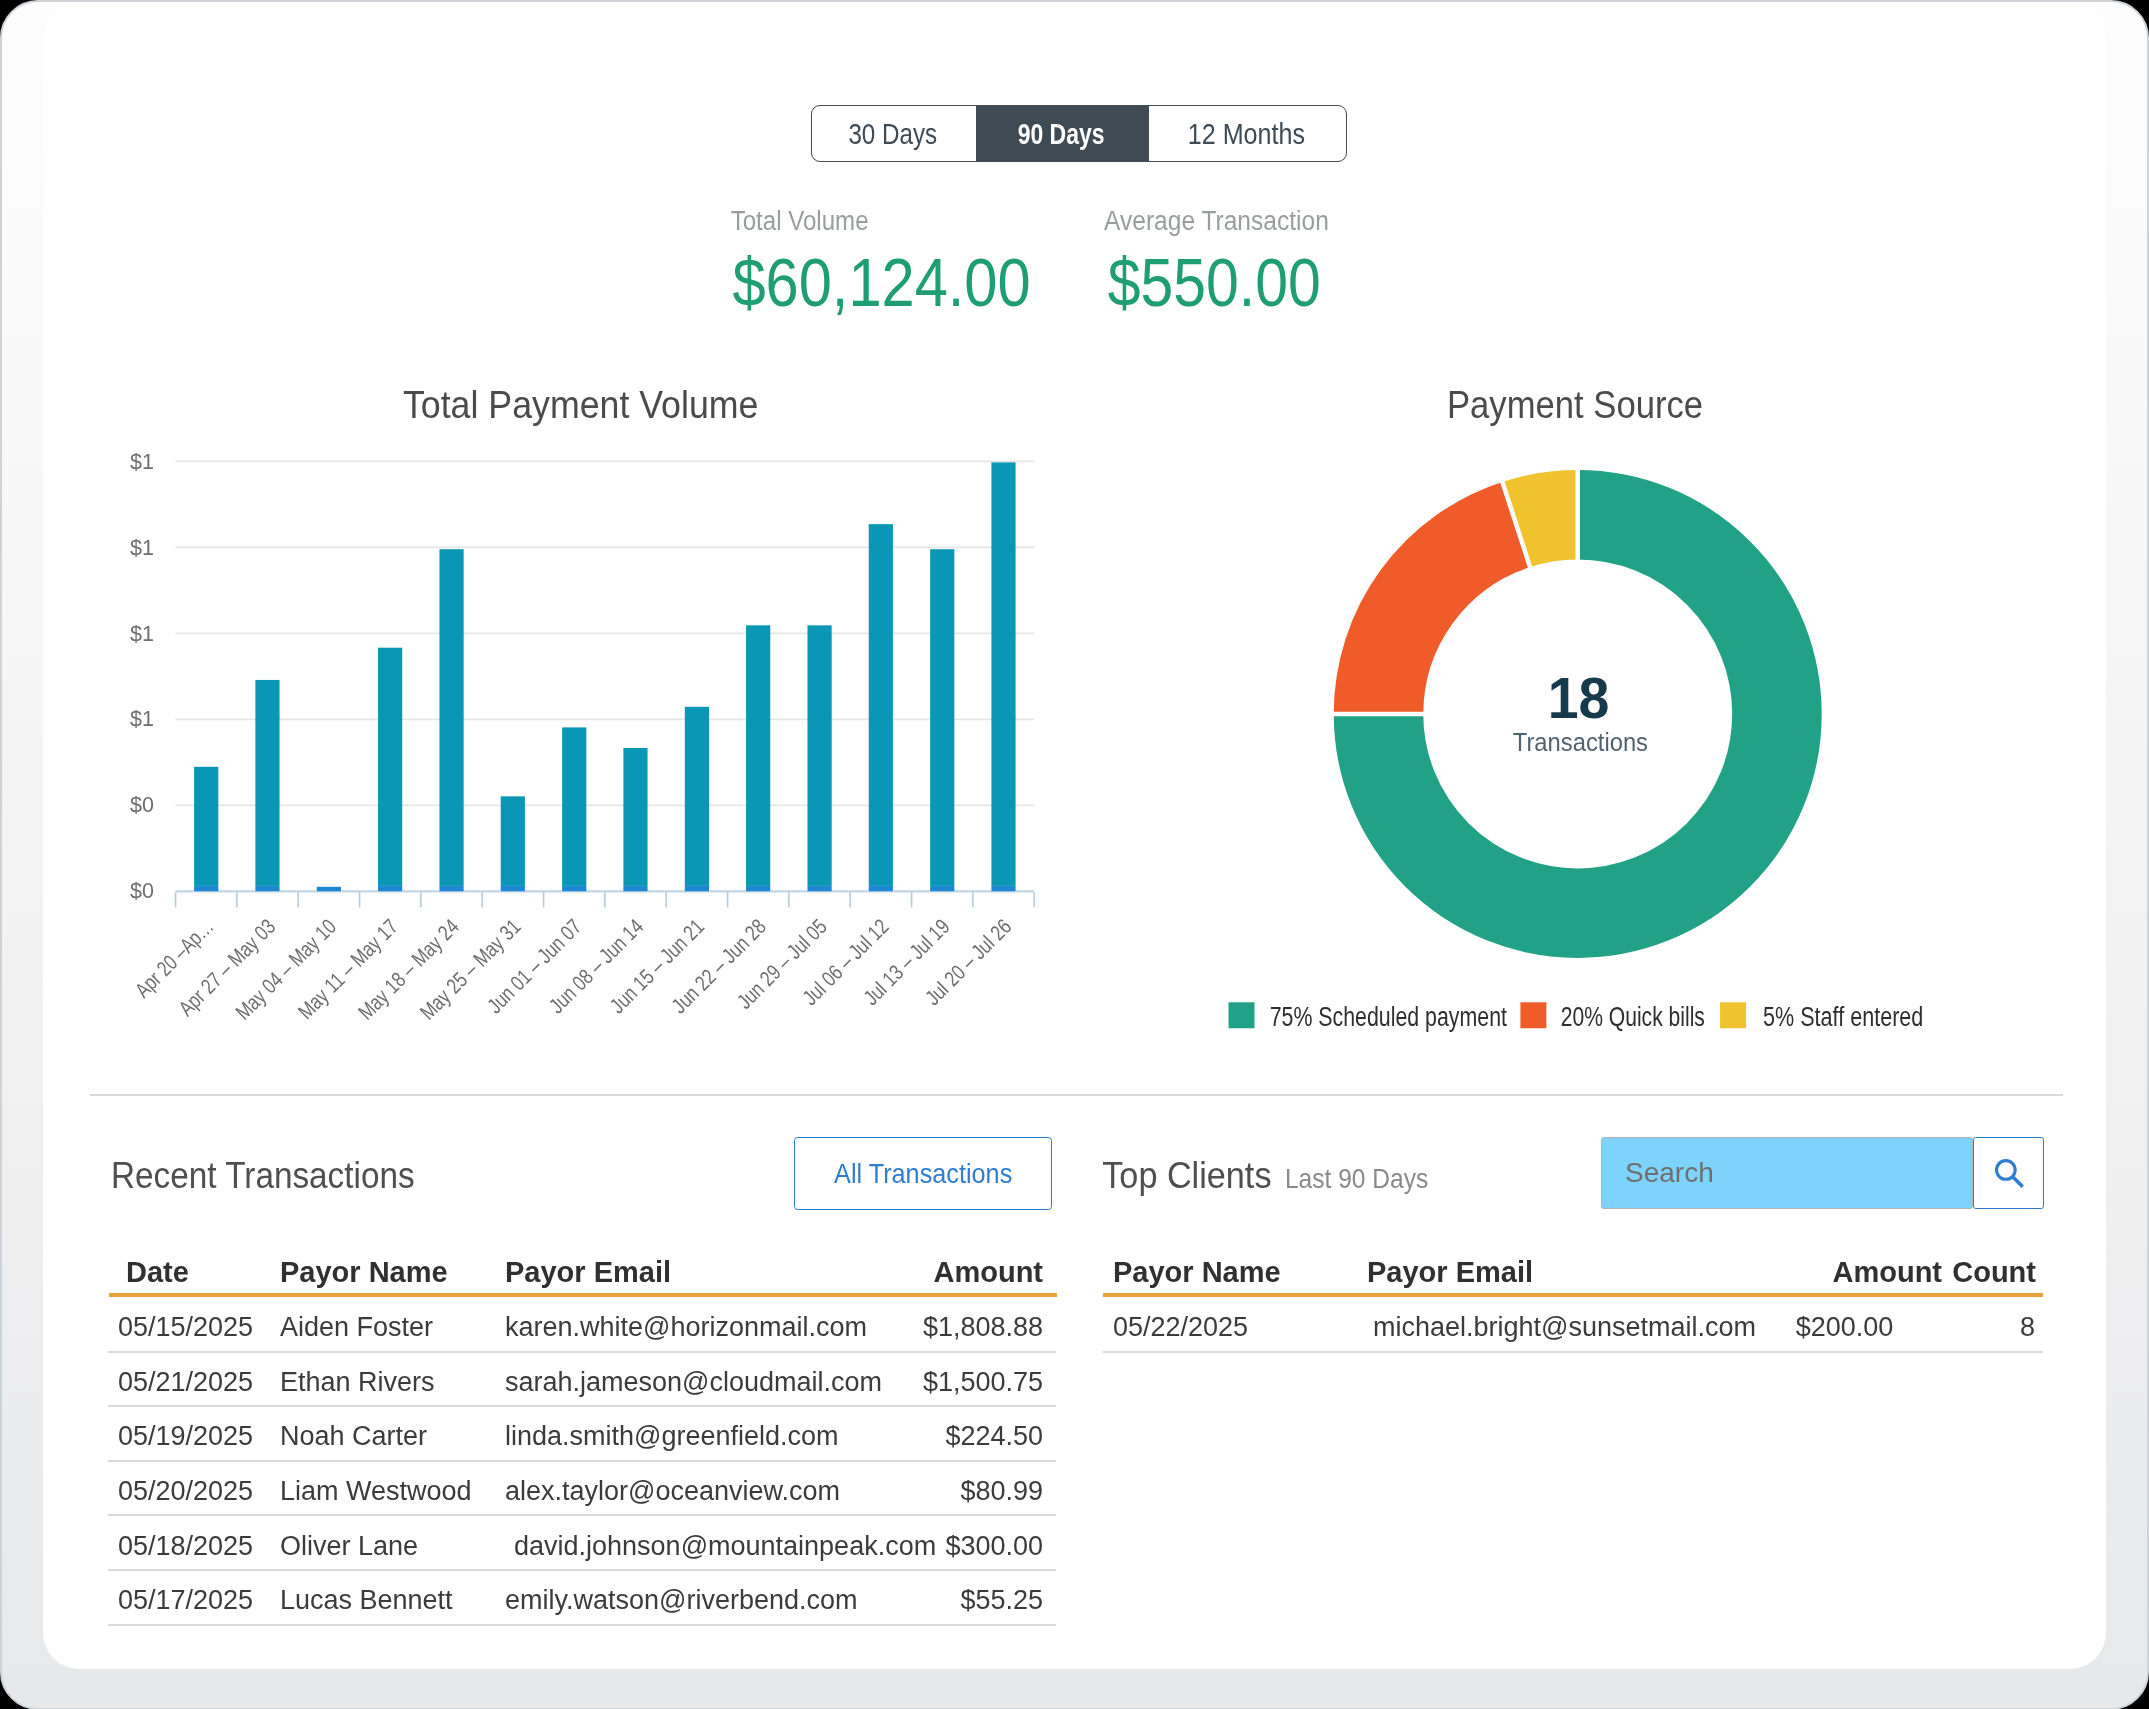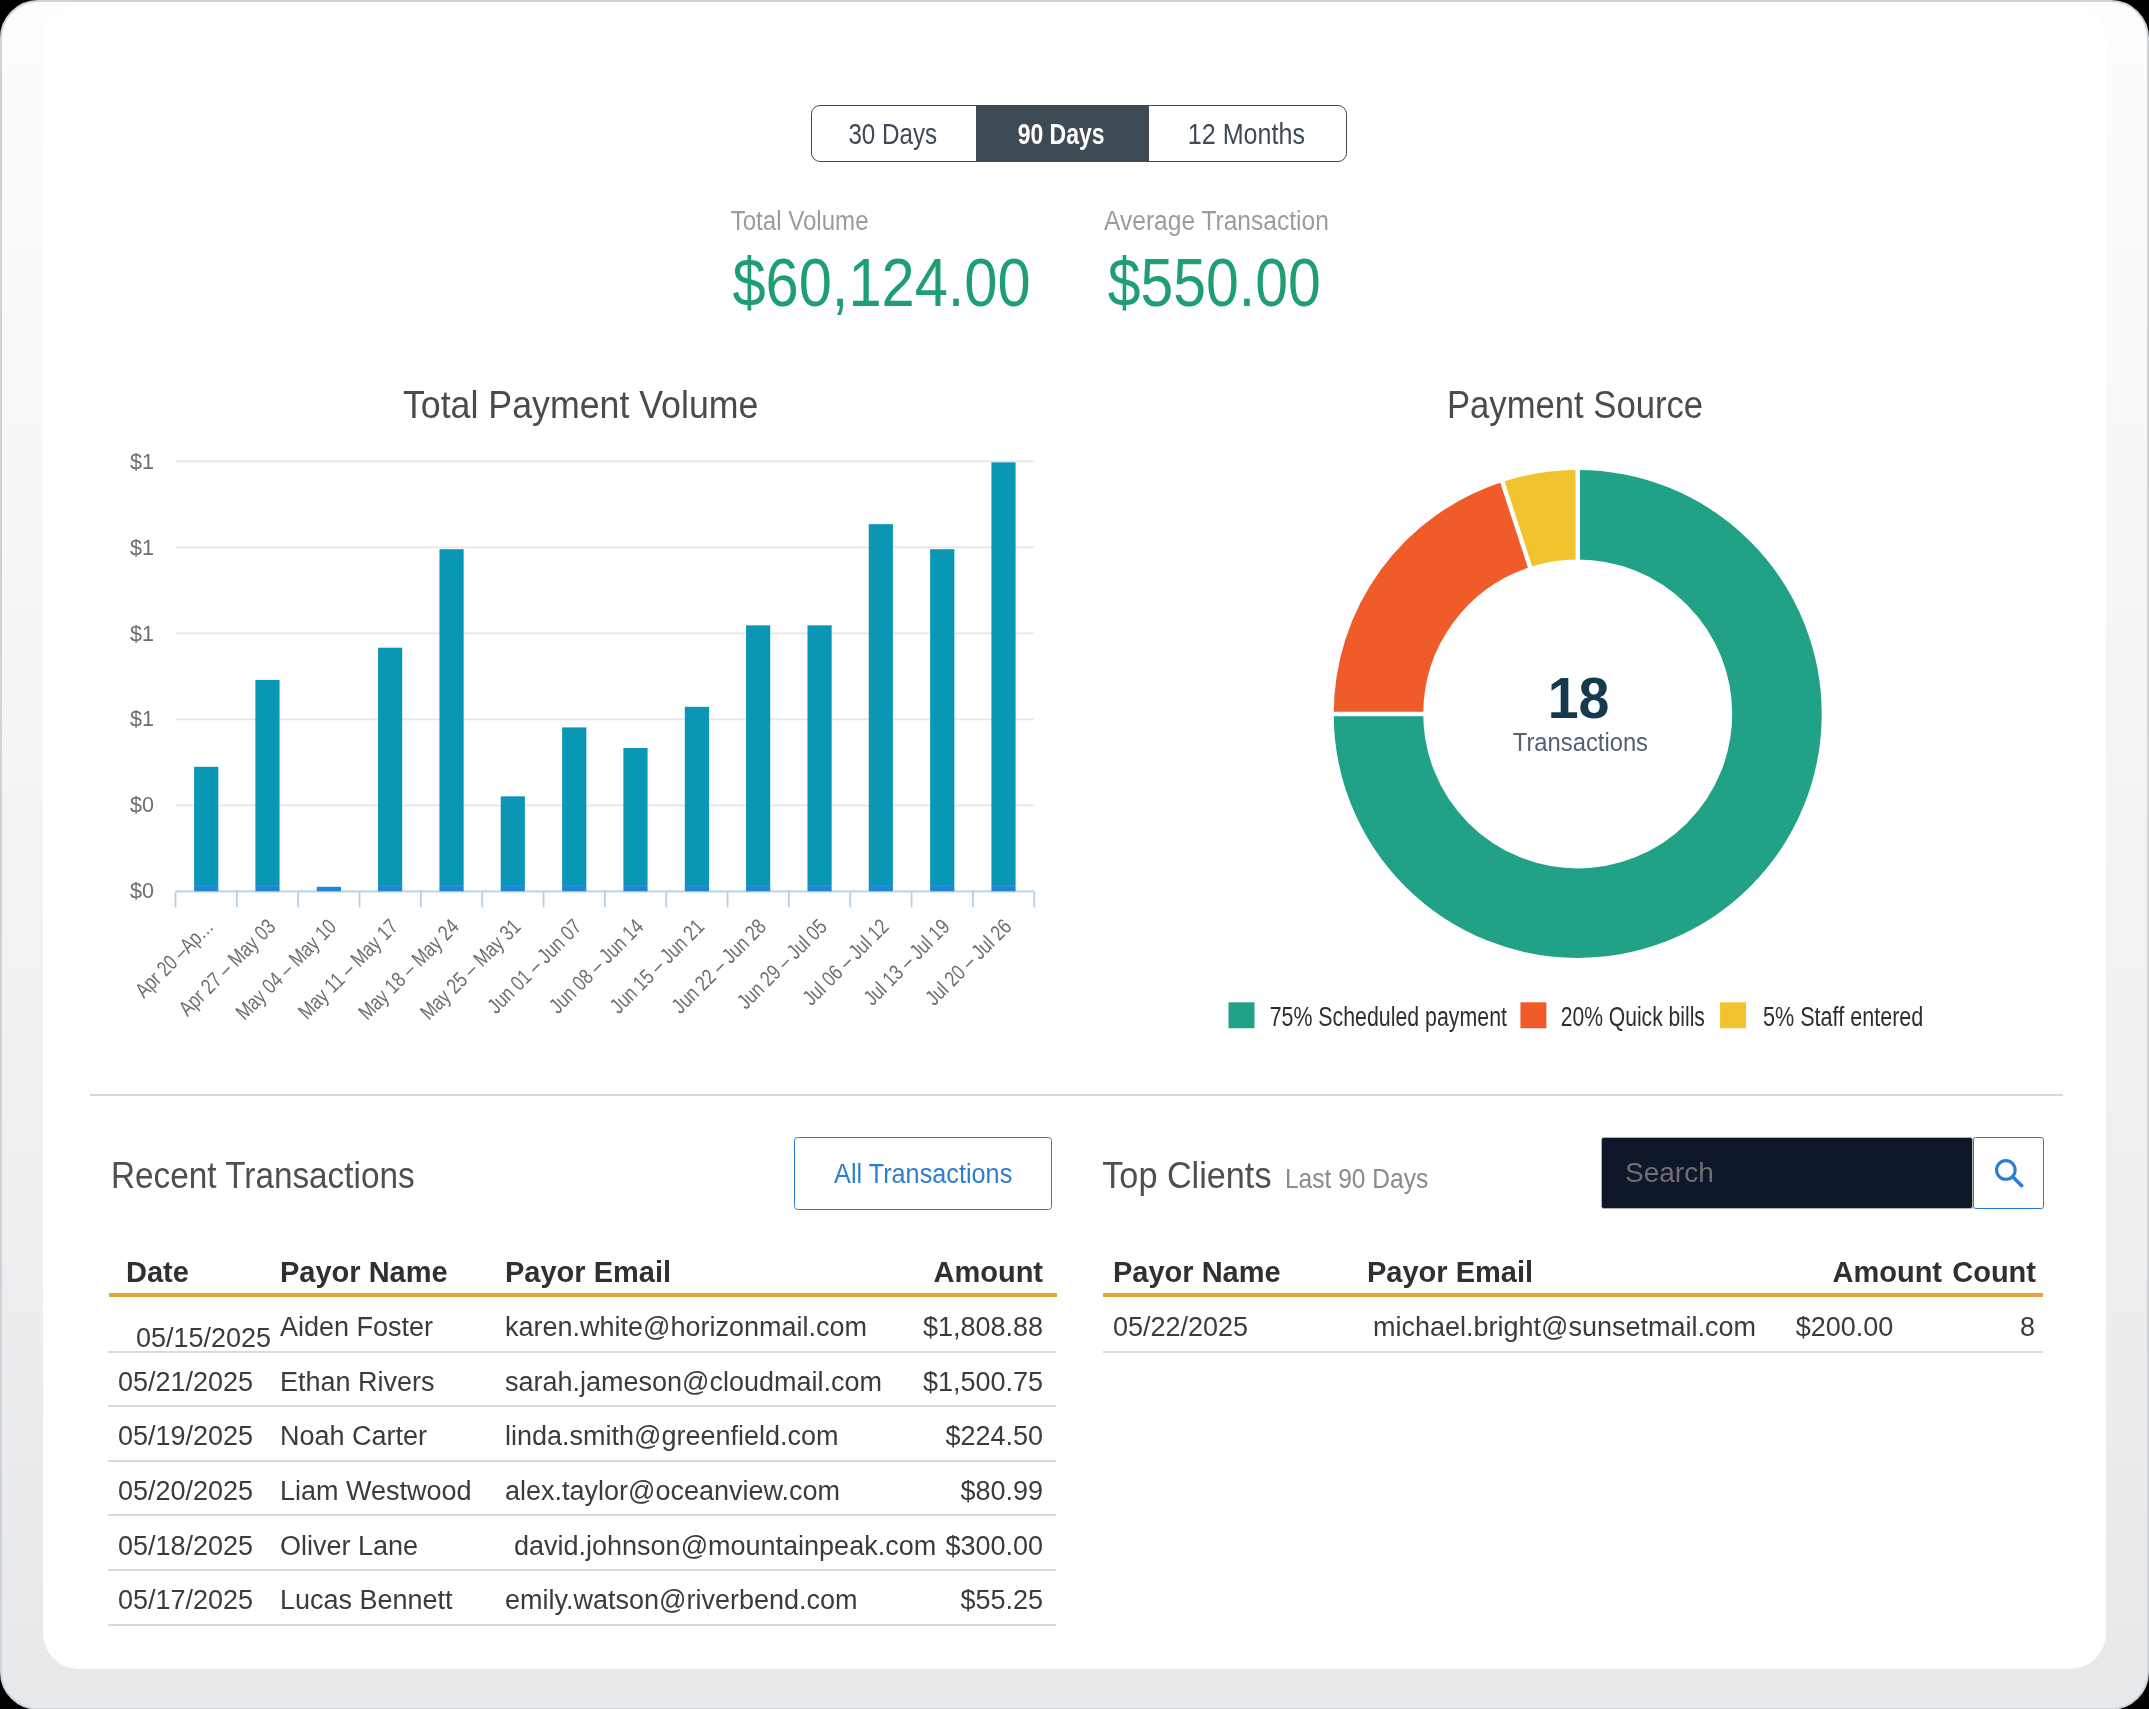--- a/index.html
+++ b/index.html
@@ -21,21 +21,21 @@
     font-size:27px; color:#3e4a54; }
   .seg .s1 { width:164px; }
   .seg .s2 { width:173px; background:#3e4a54; color:#fff; font-weight:bold; }
   .seg .s3 { flex:1; }
 
   .btn-all { position:absolute; left:794px; top:1137px; width:258px; height:73px;
     border:1.8px solid #2d7dd2; border-radius:3.6px; color:#2d7dd2; font-size:27px;
     display:flex; align-items:center; justify-content:center; background:transparent; }
 
   .search-input { position:absolute; left:1601px; top:1137px; width:372px; height:72px;
-    border:1.8px solid #b3b3b3; border-radius:2.7px; background:#0f172a;
+    border:1.8px solid #b3b3b3; border-radius:2.7px; background:#7dd3fc;
     font-size:28px; color:#6f6f6f; display:flex; align-items:center; padding-left:23px; }
   .search-btn { position:absolute; left:1973px; top:1137px; width:71px; height:72px;
     border:1.8px solid #2d7dd2; border-radius:2.7px; background:#fff;
     display:flex; align-items:center; justify-content:center; }
 
   .divider { position:absolute; left:90px; top:1094px; width:1973px; height:1.8px; background:#d9d9d9; }
 
   
   .th { position:absolute; font-size:29px; font-weight:bold; color:#303030; }
   .td { position:absolute; font-size:27px; color:#3b3b3b; }
@@ -198,21 +198,21 @@
       <line x1="27" y1="26" x2="38" y2="37" stroke="#2d7dd2" stroke-width="4"></line>
     </svg>
   </div>
 
   <div class="th" style="left:126px; top:1256px;">Date</div>
   <div class="th" style="left:280px; top:1256px;">Payor Name</div>
   <div class="th" style="left:505px; top:1256px;">Payor Email</div>
   <div class="th" style="left:864px; top:1256px; width:179px; text-align:right;">Amount</div>
   <div class="orangeline" style="left:109px; top:1293px; width:948px;"></div>
 
-  <div class="td" style="left:136px; top:1312px;margin-top:11px;">05/15/2025</div>
+  <div class="td" style="left:118px; top:1312px;">05/15/2025</div>
   <div class="td" style="left:280px; top:1312px;">Aiden Foster</div>
   <div class="td" style="left:505px; top:1312px;">karen.white@horizonmail.com</div>
   <div class="td" style="left:819px; top:1312px; width:224px; text-align:right;">$1,808.88</div>
   <div class="rowline" style="left:108px; top:1351px; width:948px;"></div>
 
   <div class="td" style="left:118px; top:1367px;">05/21/2025</div>
   <div class="td" style="left:280px; top:1367px;">Ethan Rivers</div>
   <div class="td" style="left:505px; top:1367px;">sarah.jameson@cloudmail.com</div>
   <div class="td" style="left:819px; top:1367px; width:224px; text-align:right;">$1,500.75</div>
   <div class="rowline" style="left:108px; top:1405px; width:948px;"></div>

